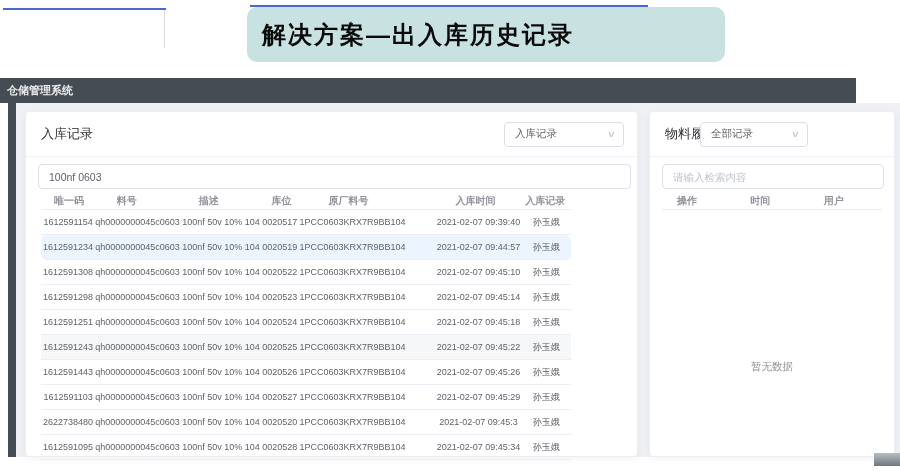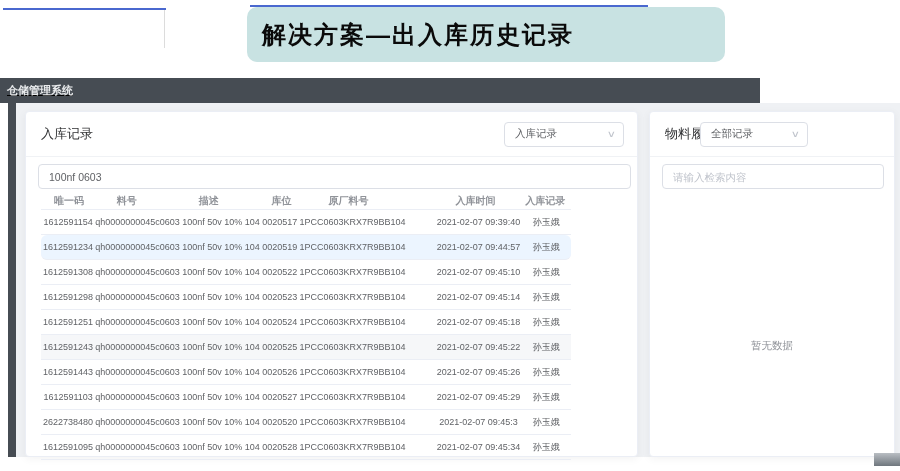--- a/index.html
+++ b/index.html
@@ -23,22 +23,22 @@
   
   .line-left{position:absolute;left:3px;top:8px;width:163px;height:2px;background:var(--accent-blue);}
   .line-right{position:absolute;left:250px;top:5px;width:398px;height:2px;background:var(--accent-blue);}
   .vline{position:absolute;left:164px;top:10px;width:1px;height:38px;background:#dcdcdc;}
   .banner{position:absolute;left:247px;top:7px;width:478px;height:55px;background:var(--banner-bg);
           border-radius:10px;display:flex;align-items:center;padding-left:15px;}
   .banner-title{font-size:24px;font-weight:bold;color:#0a0a0a;letter-spacing:2px;
                 font-family:"Liberation Sans","DejaVu Sans",sans-serif;}
 
   
-  .topbar{position:absolute;left:0;top:78px;width:760px;height:25px;background:var(--topbar-bg);
-          display:flex;align-items:center;text-decoration:underline;}
+  .topbar{position:absolute;left:0;top:78px;width:856px;height:25px;background:var(--topbar-bg);
+          display:flex;align-items:center;}
   .app-title{color:#e8eaec;font-size:11px;font-weight:bold;margin-left:7px;}
   .topbar-menu{position:absolute;right:0;top:0;height:25px;}
   .menu-item{position:absolute;top:0;height:25px;line-height:25px;color:#f0f2f4;font-size:11px;font-weight:bold;white-space:nowrap;margin-top:41px;}
   .menu-order{right:43px;border-bottom:1px solid #9aa0a6;}
   .menu-partial{right:-1px;width:14px;overflow:hidden;}
 
   .content-bg{position:absolute;left:8px;top:103px;width:892px;height:354px;background:var(--page-bg);}
   .left-strip{position:absolute;left:8px;top:103px;width:8px;height:354px;background:var(--topbar-bg);}
 
   .card{position:absolute;background:#fff;border:1px solid var(--border-light);border-radius:4px;
@@ -222,19 +222,24 @@
 
   <div class="card card-right">
     <div class="card-head">
       <span class="card-title">物料履历</span>
       <div class="select-box sel-right">
         <span>全部记录</span>
         <span class="chev">∨</span>
       </div>
     </div>
     <input class="search-input inp-right" type="text" placeholder="请输入检索内容" style="">
+    <div class="rthead">
+        <div class="rcell">操作</div>
+        <div class="rcell">时间</div>
+        <div class="rcell">用户</div>
+      </div>
     <div class="empty-area">
       <span class="empty-text">暂无数据</span>
     </div>
   </div>
 
   <div class="resize-corner"></div>
 </div>
 
 </body></html>

